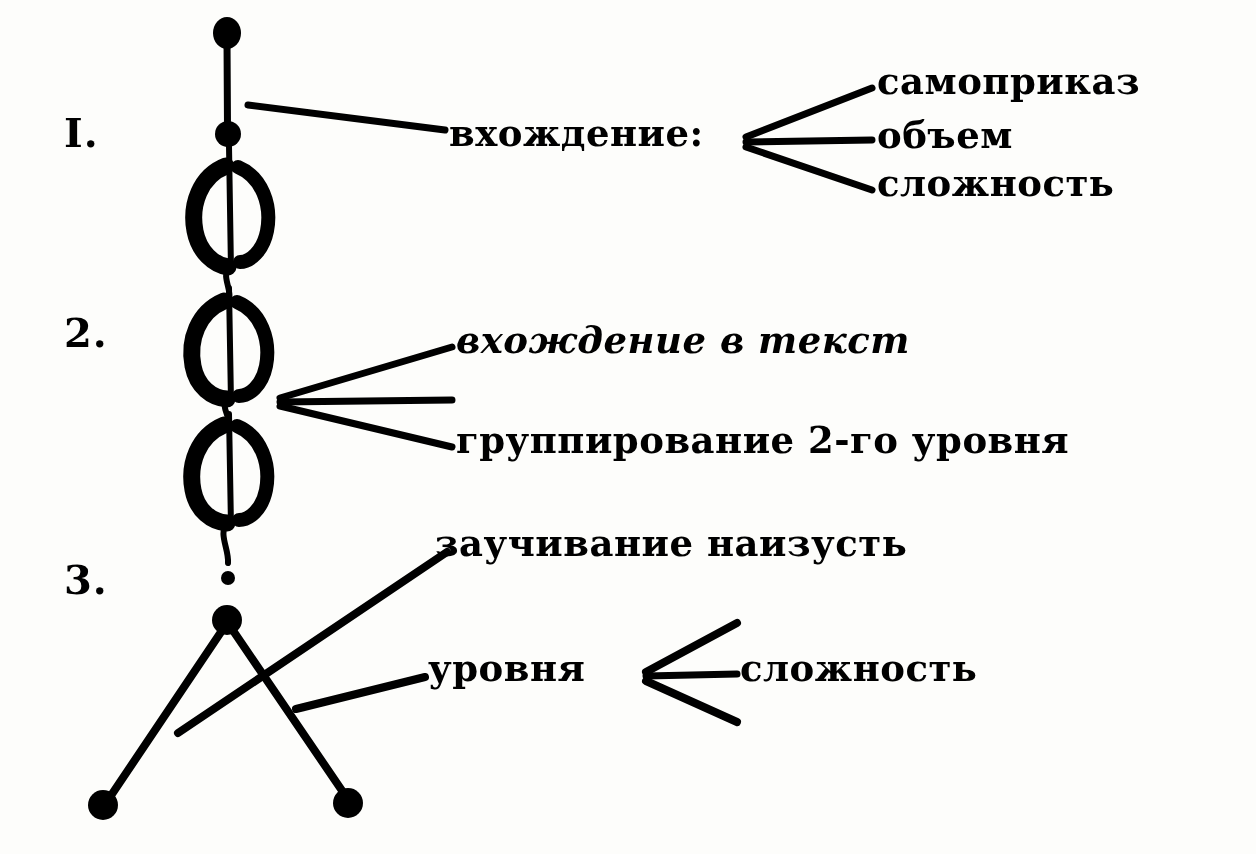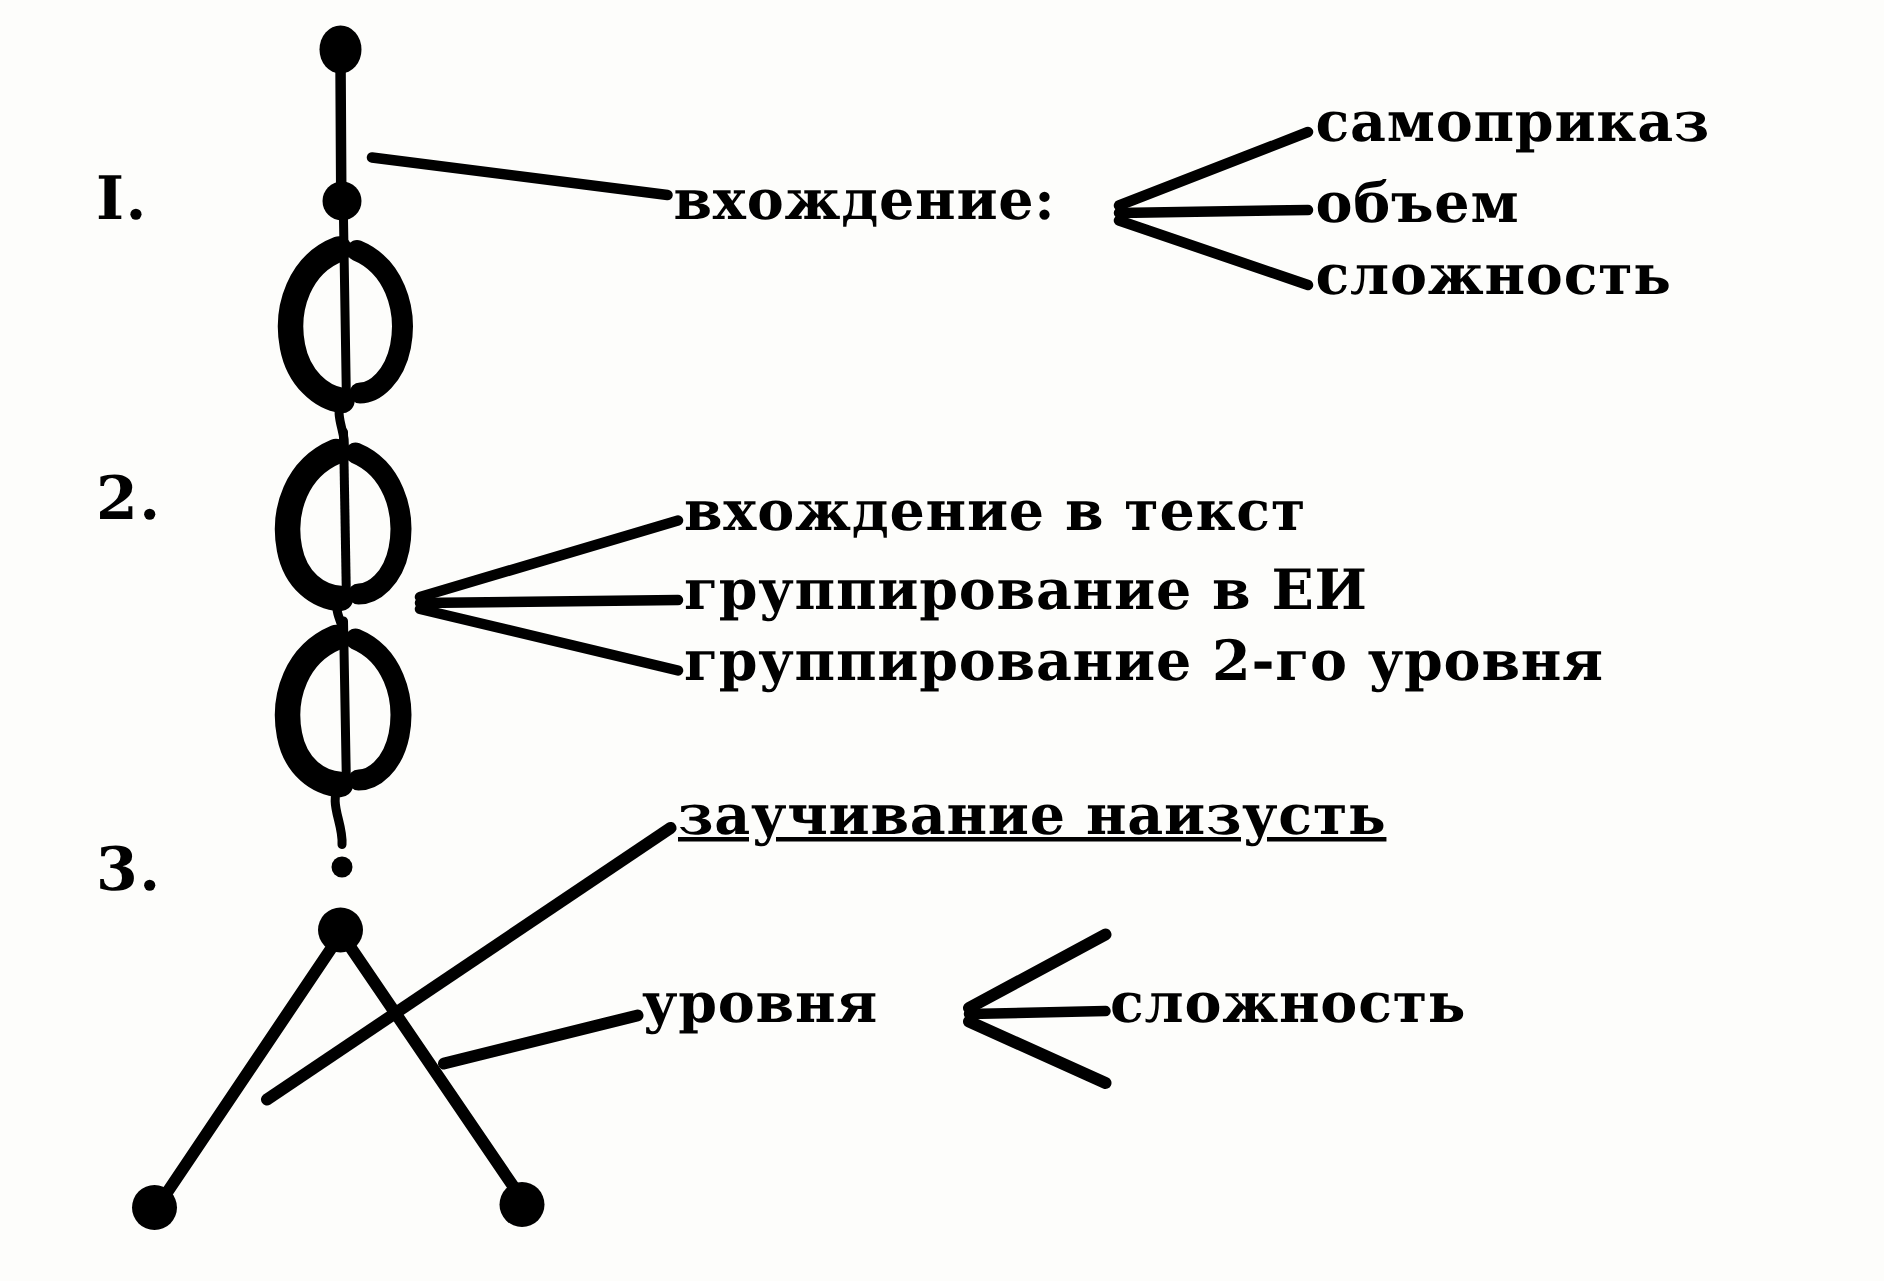--- a/index.html
+++ b/index.html
@@ -126,21 +126,20 @@
 
   <div class="lbl stage-num" style="left:64px; top:113px;">I.</div>
   <div class="lbl stage-num" style="left:64px; top:313px;">2.</div>
   <div class="lbl stage-num" style="left:64px; top:560px;">3.</div>
 
   <div class="lbl main-label" style="left:449px; top:115px;">вхождение:</div>
   <div class="lbl sub-label" style="left:877px; top:117px;">объем</div>
   <div class="lbl sub-label" style="left:877px; top:63px;">самоприказ</div>
   <div class="lbl sub-label" style="left:877px; top:165px;">сложность</div>
 
-  <div class="lbl sub-label" style="left:456px; top:322px;">вхождение в текст</div>
-  <div class="lbl sub-label" style="left:456px; top:375px;">группирование в ЕИ</div>
+  <div class="lbl sub-label" style="left:456px; top:322px;font-style:italic;">вхождение в текст</div>
   <div class="lbl sub-label" style="left:456px; top:422px;">группирование 2-го уровня</div>
 
-  <div class="lbl sub-label" style="left:452px; top:525px;text-decoration:underline;">заучивание наизусть</div>
+  <div class="lbl sub-label" style="left:435px; top:525px;">заучивание наизусть</div>
   <div class="lbl main-label" style="left:428px; top:650px;">уровня</div>
   <div class="lbl sub-label" style="left:740px; top:650px;">сложность</div>
 
 </div>
 
 </body></html>

